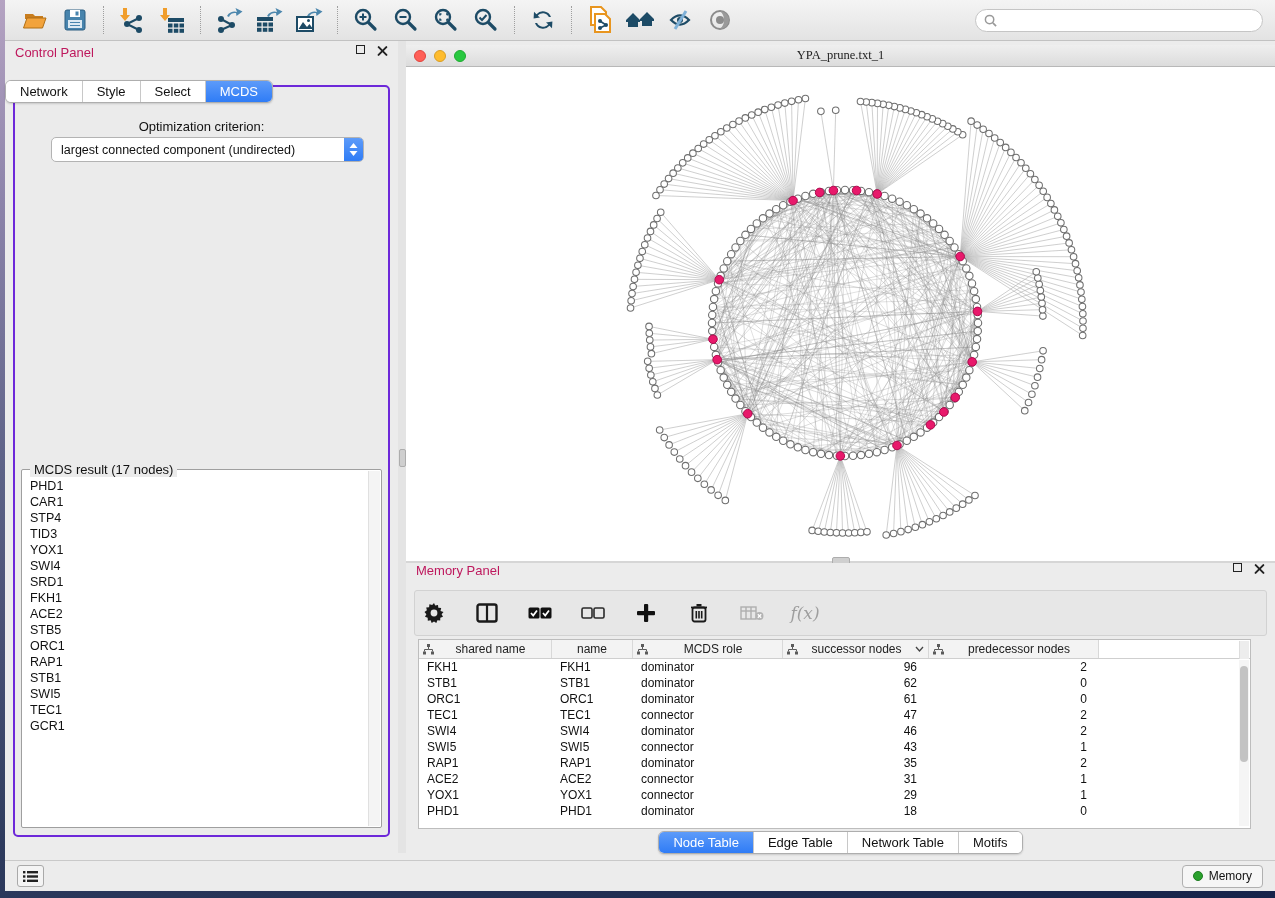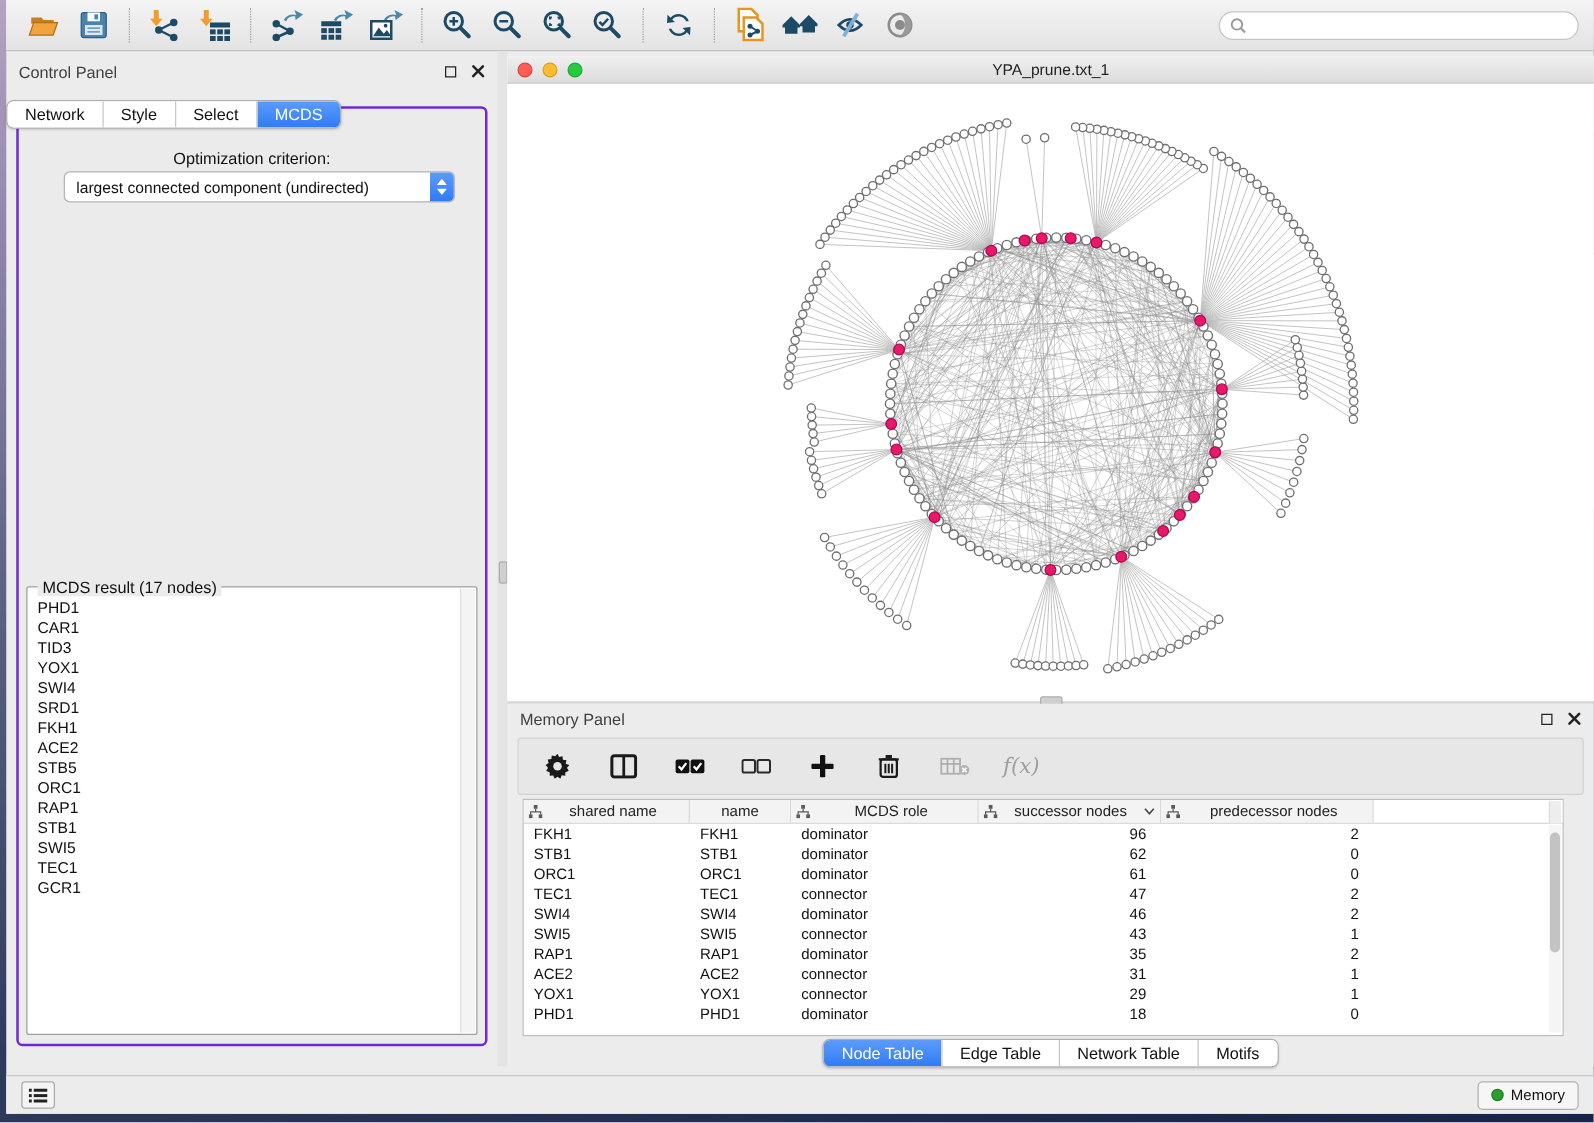--- a/index.html
+++ b/index.html
@@ -20,21 +20,21 @@
   .tb-spacer { flex:1; }
   .searchbox { width:288px; height:23px; background:#fff; border:1px solid #c5c5c5; border-radius:12px;
     display:flex; align-items:center; padding:0 8px; margin-right:2px; }
   .searchbox input { border:none; outline:none; flex:1; font-size:12px; margin-left:5px; background:transparent; font-family:"Liberation Sans",sans-serif;}
 
   
   .main { position:absolute; left:0; top:41px; right:0; bottom:38px; }
 
   
   .control-panel { position:absolute; left:0; top:4px; width:393px; bottom:0; }
-  .panel-header { height:24px; display:flex; align-items:center; padding:0 10px; font-size:13px; color:#404040; }
+  .panel-header { height:24px; display:flex; padding:0 10px; font-size:13px; color:#be185d; }
   .panel-header .ph-title { flex:1; }
   .wm-float { width:9px; height:9px; border:1.5px solid #222; margin-right:12px; cursor:pointer; }
   .wm-close { position:relative; width:11px; height:11px; cursor:pointer; }
   .wm-close::before,.wm-close::after { content:""; position:absolute; left:-1px; top:4.5px; width:13px; height:2.2px; background:#222; border-radius:1px; }
   .wm-close::before { transform:rotate(45deg); } .wm-close::after { transform:rotate(-45deg); }
 
   .cp-tabs { position:absolute; top:35px; left:0; right:0; display:flex; justify-content:flex-start; z-index:3; }
   .seg { display:inline-flex; background:#fff; border:1px solid #aeaeae; border-radius:6px; overflow:hidden;
          box-shadow:0 1px 2px rgba(0,0,0,.15); }
   .seg .seg-tab { padding:3px 14px; font-size:13px; border-left:1px solid #c8c8c8; cursor:pointer; background:#fff; color:#111; }
@@ -67,36 +67,36 @@
 
   
   .v-divider { position:absolute; left:393px; top:0; width:8px; bottom:0; background:#e4e4e4; }
   .v-divider .handle { position:absolute; top:408px; left:0.5px; width:7px; height:18px; background:#cfcfcf; border:1px solid #adadad; border-radius:2px; }
 
   
   .right-col { position:absolute; left:401px; right:0; top:4px; bottom:0; }
 
   .network-window { position:absolute; left:0; right:0; top:0; height:516px; background:#fff; }
   .net-titlebar { height:22px; background:linear-gradient(#efefef,#dcdcdc); border-bottom:1px solid #b8b8b8;
-    display:flex; align-items:center; padding:0 8px; position:relative; }
+    display:flex; align-items:center; padding:0 8px; position:relative;font-family:Liberation Serif, serif; }
   .traffic { display:flex; gap:8px; }
   .tl { width:12px; height:12px; border-radius:50%; }
   .tl.red { background:#ff5f57; border:1px solid #e0443e; }
   .tl.yellow { background:#febc2e; border:1px solid #d89e24; }
   .tl.green { background:#28c840; border:1px solid #1eaa31; }
   .net-title { position:absolute; left:0; right:0; text-align:center; font-size:12.5px; color:#222; }
   .net-canvas { position:absolute; left:0; right:0; top:22px; bottom:0; background:#fff; overflow:hidden; }
 
   .h-divider { position:absolute; left:0; right:0; top:516px; height:2px; background:#d6d6d6; }
   .h-divider .handle { position:absolute; left:50%; top:-4px; width:18px; height:8px; background:#cfcfcf; border:1px solid #adadad; border-radius:2px; transform:translateX(-50%); }
 
   
   .table-panel { position:absolute; left:0; right:0; top:518px; bottom:0; background:#ececec; }
   .tp-toolbar { position:absolute; left:8px; right:8px; top:27px; height:46px; background:#e7e7e7;
-    border:1px solid #d2d2d2; border-radius:3px; display:flex; align-items:center; padding:0 12px; gap:15px; }
+    border:1px solid #d2d2d2; border-radius:3px; display:flex; align-items:center; padding:0 0; gap:15px; }
   .tpt-btn { width:38px; height:36px; display:flex; align-items:center; justify-content:center; cursor:pointer; }
   .fx { font-family:"DejaVu Serif", serif; font-style:italic; font-size:17px; color:#9e9e9e; }
 
   .table-wrap { position:absolute; left:12px; width:833px; top:76px; height:190px; background:#fff; border:1px solid #bdbdbd; }
   .thead { display:grid; grid-template-columns:133px 81px 150px 146px 170px 1fr; height:19px; border-bottom:1px solid #cfcfcf; }
   .th { background:#f3f3f3; border-right:1px solid #d8d8d8; display:flex; align-items:center; font-size:12px; color:#222; padding:0 4px; }
   .th .th-label { flex:1; text-align:center; }
   .th.filler { background:#fff; border-right:none; }
   .tbody {}
   .trow { display:grid; grid-template-columns:133px 81px 150px 146px 170px 1fr; height:16px; cursor:default; }
@@ -312,20 +312,21 @@
                 </svg>
             </span>
           </div>
 
 
           <div class="mcds-box">
             <span class="mcds-legend">MCDS result (17 nodes)</span>
             <div class="mcds-list">
                 <div class="mcds-item">PHD1</div>
                 <div class="mcds-item">CAR1</div>
+                <div class="mcds-item">STP4</div>
                 <div class="mcds-item">TID3</div>
                 <div class="mcds-item">YOX1</div>
                 <div class="mcds-item">SWI4</div>
                 <div class="mcds-item">SRD1</div>
                 <div class="mcds-item">FKH1</div>
                 <div class="mcds-item">ACE2</div>
                 <div class="mcds-item">STB5</div>
                 <div class="mcds-item">ORC1</div>
                 <div class="mcds-item">RAP1</div>
                 <div class="mcds-item">STB1</div>

